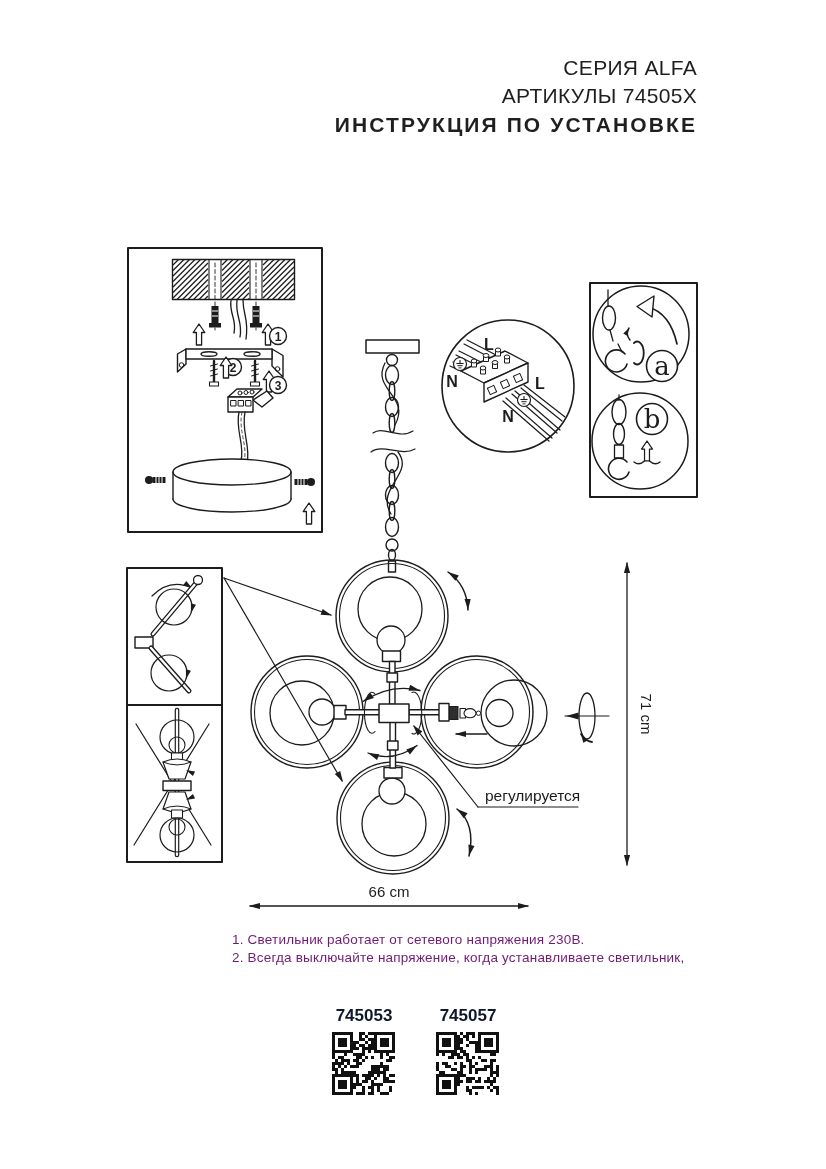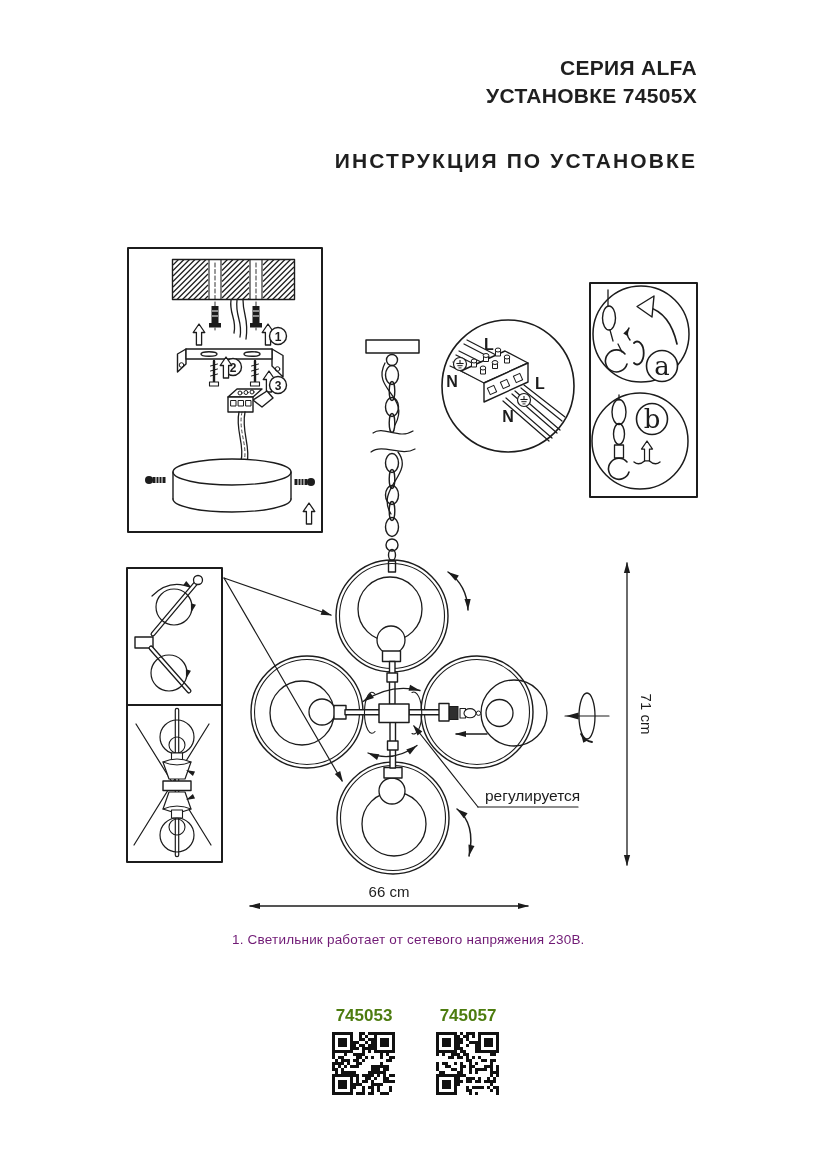--- a/index.html
+++ b/index.html
@@ -1,46 +1,46 @@
 <!DOCTYPE html>
 <html><head>
 <meta charset="utf-8">
 <style>
   html,body{margin:0;padding:0;background:#fff;}
   .page{position:relative;width:826px;height:1169px;background:#fff;overflow:hidden;
         font-family:"Liberation Sans",sans-serif;color:#1f1f1f;}
   .hdr{position:absolute;right:129px;top:54px;text-align:right;}
-  .h-series{font-size:21px;font-weight:bold;line-height:28px;letter-spacing:0.3px;text-align:right;}
-  .h-title{margin-top:36px;font-size:21px;font-weight:bold;line-height:29px;}
+  .h-series{font-size:21px;font-weight:normal;line-height:28px;letter-spacing:0.3px;text-align:right;}
+  .h-title{font-size:21px;font-weight:bold;line-height:29px;}
   .ls-wide{letter-spacing:2.1px;}
   .ls-norm{letter-spacing:0.8px;}
   .diagram{position:absolute;left:0;top:0;}
   .ln{fill:none;stroke:#1c1c1c;stroke-width:1.4;stroke-linecap:round;stroke-linejoin:round;}
   .fw{fill:#fff;stroke:#1c1c1c;stroke-width:1.4;stroke-linejoin:round;}
   .rodb{fill:none;stroke:#1c1c1c;stroke-width:5;stroke-linecap:round;}
   .rodw{fill:none;stroke:#fff;stroke-width:2.4;stroke-linecap:round;}
   .svgtxt{font-family:"Liberation Sans",sans-serif;fill:#1c1c1c;}
   .badge{font-family:"DejaVu Serif",serif;fill:#1c1c1c;}
   .notes{position:absolute;left:232px;top:931px;font-size:13.5px;line-height:17.5px;
          color:#701a75;letter-spacing:0.2px;}
   .qr-block{position:absolute;top:1006px;width:64px;text-align:center;}
   .qr-left{left:332px;} .qr-right{left:436px;}
-  .qr-label{font-size:17px;font-weight:bold;color:#4d7c0f;line-height:19px;}
+  .qr-label{font-size:17px;font-weight:bold;color:#0f172a;line-height:19px;}
   .qr{margin-top:7px;width:63px;height:63px;}
   #hatch-lines line{stroke:#1c1c1c;stroke-width:1.2;}
 </style>
 </head>
 <body>
 
 <div class="page">
 
   <div class="hdr">
     <div class="h-series">
       <div>СЕРИЯ ALFA</div>
-      <div>УСТАНОВКЕ 74505X</div>
+      <div>АРТИКУЛЫ 74505X</div>
     </div>
     <div class="h-title">
       <div class="ls-wide">ИНСТРУКЦИЯ ПО УСТАНОВКЕ</div>
     </div>
   </div>
 
   <svg class="diagram" width="826" height="1169" viewBox="0 0 826 1169">
     <defs>
       <path id="tri" d="M0,0 L-11,3.1 L-11,-3.1 Z" fill="#1c1c1c"></path>
       <path id="oarrow" d="M-2.6,21 L-2.6,8.5 L-5.8,8.5 L0,0 L5.8,8.5 L2.6,8.5 L2.6,21 Z" fill="#fff" stroke="#1c1c1c" stroke-width="1.3" stroke-linejoin="round"></path>
@@ -415,20 +415,21 @@
     <g>
       <line x1="250" y1="906" x2="528" y2="906" class="ln" style="stroke-width:1.3"></line>
       <use href="#tri" transform="translate(249,906) rotate(180)"></use>
       <use href="#tri" transform="translate(529,906) rotate(0)"></use>
       <text x="389" y="897" text-anchor="middle" class="svgtxt" font-size="15">66 cm</text>
     </g>
   </svg>
 
   <div class="notes">
     <div>1. Светильник работает от сетевого напряжения 230В.</div>
+    <div>2. Всегда выключайте напряжение, когда устанавливаете светильник,</div>
   </div>
 
   <div class="qr-block qr-left">
     <div class="qr-label">745053</div>
     <div class="qr"><svg width="63" height="63">
           <rect x="0" y="0" width="63" height="63" fill="#fff"></rect>
           <rect x="27" y="0" width="3" height="3" fill="#111"></rect>
           <rect x="30" y="0" width="3" height="3" fill="#111"></rect>
           <rect x="36" y="0" width="3" height="3" fill="#111"></rect>
           <rect x="39" y="0" width="3" height="3" fill="#111"></rect>

